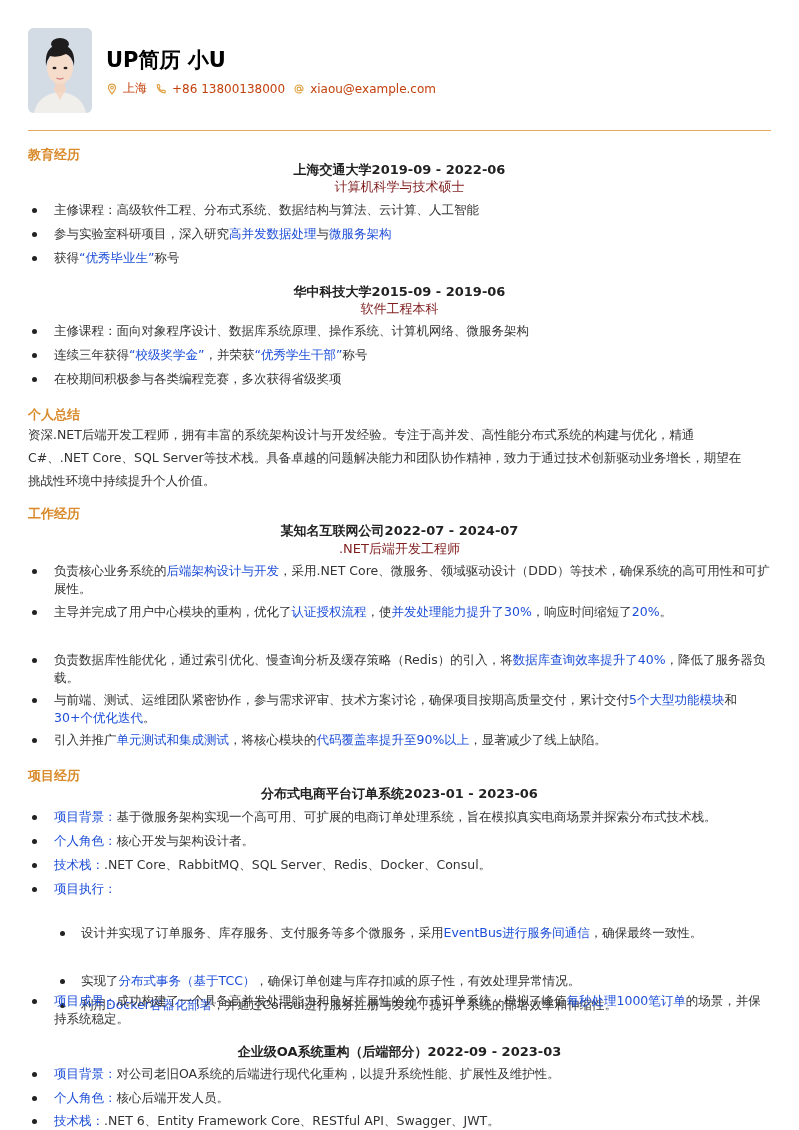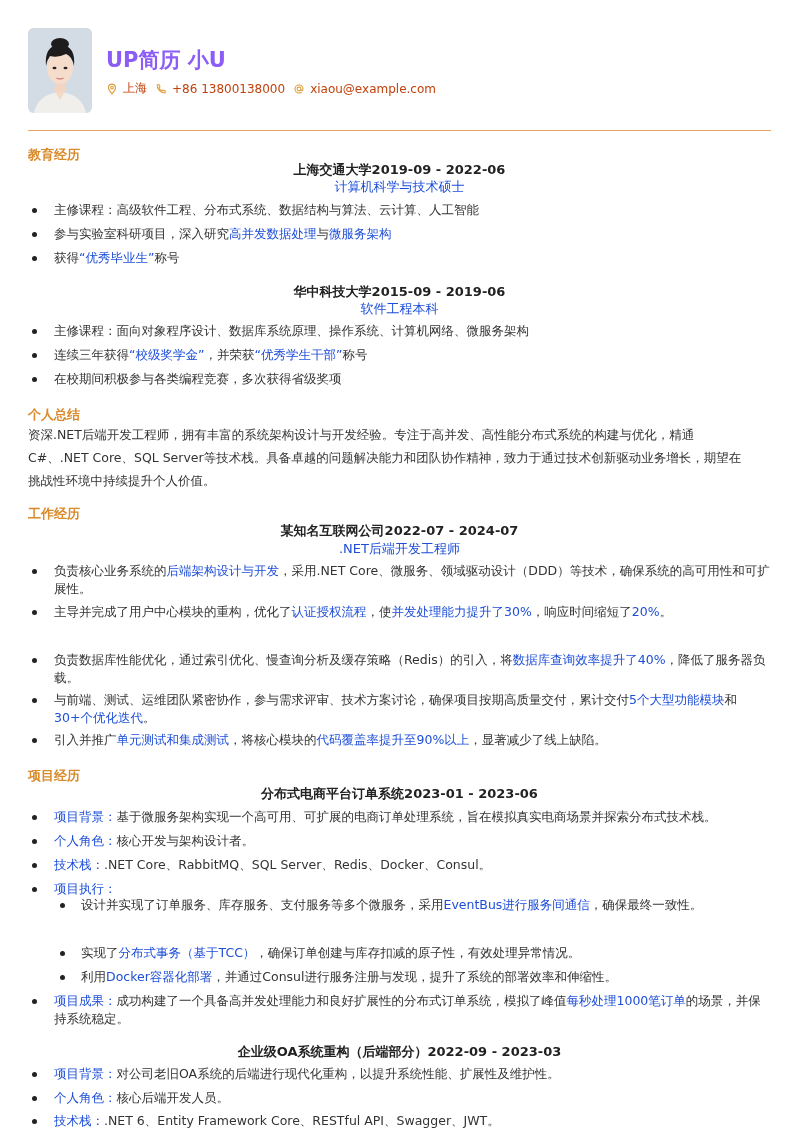--- a/index.html
+++ b/index.html
@@ -3,35 +3,35 @@
 <meta charset="utf-8">
 <style>
   * { box-sizing: border-box; margin: 0; padding: 0; }
   html, body { width: 799px; height: 1130px; background: #ffffff; overflow: hidden; }
   body { font-family: "DejaVu Sans", "Liberation Sans", sans-serif; color: #222; font-size: 12.5px; position: relative; }
   .page { position: absolute; left: 0; top: 0; width: 799px; height: 1130px; }
   .header { position: absolute; left: 28px; top: 28px; width: 743px; height: 86px; }
   .photo { position: absolute; left: 0; top: 0; width: 64px; height: 85px; border-radius: 6px; overflow: hidden;
            background: linear-gradient(180deg, #c9d3e0 0%, #dbe2ea 60%, #e8ecf0 100%); }
   .photo svg { width: 64px; height: 85px; display: block; }
-  .name { position: absolute; left: 78px; top: 18px; font-size: 21px; font-weight: bold; color: #8b5cf6; letter-spacing: 0; }
+  .name { position: absolute; left: 78px; top: 18px; font-size: 21px; font-weight: bold; color: #000000; letter-spacing: 0; }
   .contacts { position: absolute; left: 78px; top: 52px; display: flex; align-items: center; font-size: 12px; color: #c2410c; }
   .contact { display: flex; align-items: center; margin-right: 8px; }
   .contact .ic { width: 12px; height: 12px; margin-right: 5px; display: inline-flex; align-items: center; justify-content: center; color: #e0a040; }
   .contact .ic svg { width: 12px; height: 12px; }
   .rule { position: absolute; left: 28px; top: 130px; width: 743px; height: 1px; background: #e8a864; }
 
   .section-title { position: absolute; left: 28px; font-size: 13px; font-weight: bold; color: #d98a2b; }
   .row { position: absolute; left: 28px; width: 743px; display: flex; justify-content: center; align-items: baseline; }
   .row .l { font-size: 13px; font-weight: bold; color: #222; }
   .row .r { font-size: 13px; font-weight: bold; color: #222; }
-  .row .l.normal, .row .r.normal { font-weight: normal; color: #1d4ed8; }
+  .row .l.normal, .row .r.normal { font-weight: normal; color: #7f1d1d; }
   .bullet { position: absolute; left: 28px; width: 743px; font-size: 12.5px; color: #333; line-height: 18px; padding-left: 26px; }
   .bullet::before { content: ""; position: absolute; left: 4px; top: 7px; width: 5px; height: 5px; border-radius: 50%; background: #222; }
-  .bullet.sub { padding-left: 53px; }
+  .bullet.sub { padding-left: 53px; margin-top: 28px; }
   .bullet.sub::before { left: 32px; }
   .bullet b { color: #1d4ed8; font-weight: normal; }
   .para { position: absolute; left: 28px; width: 743px; font-size: 12.5px; color: #333; line-height: 23px; }
 </style>
 </head>
 <body>
 
 <div class="page">
 
   <div class="header">

